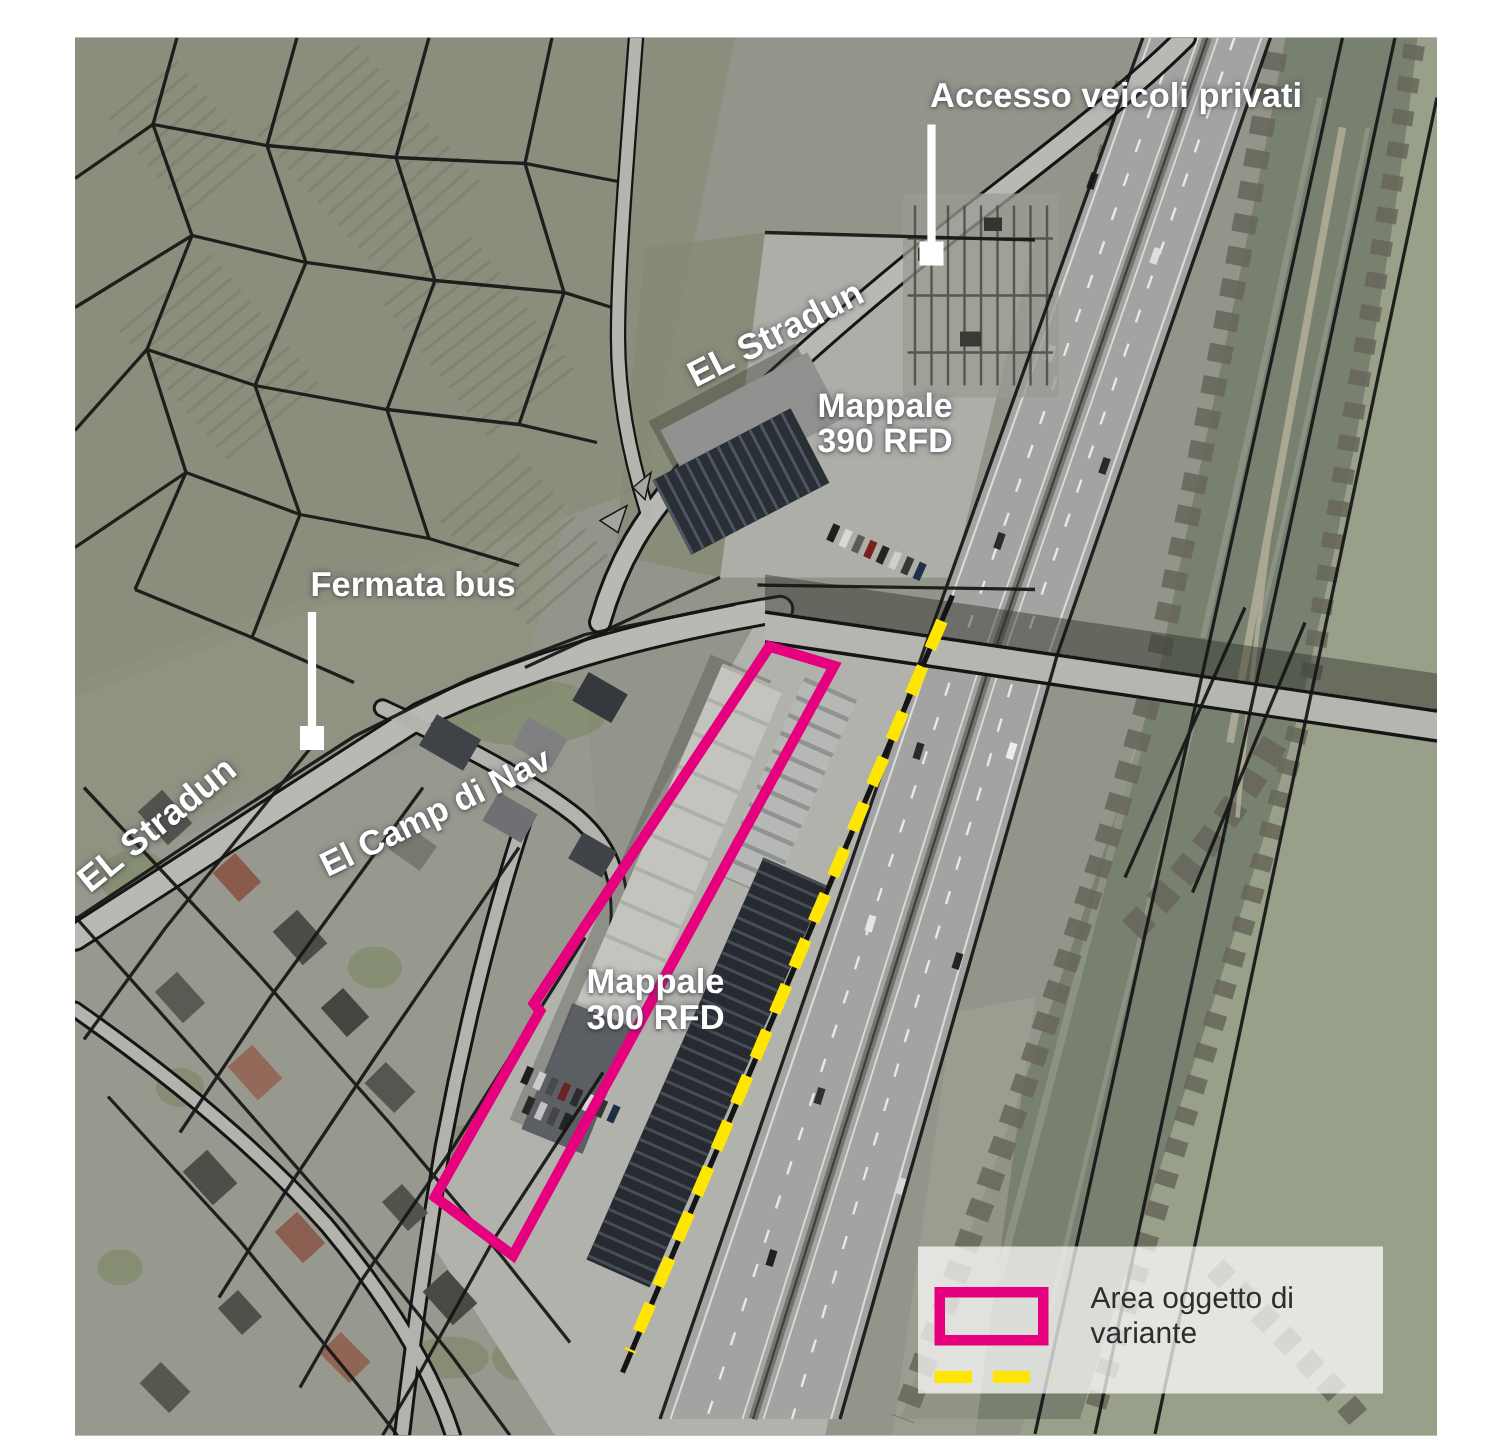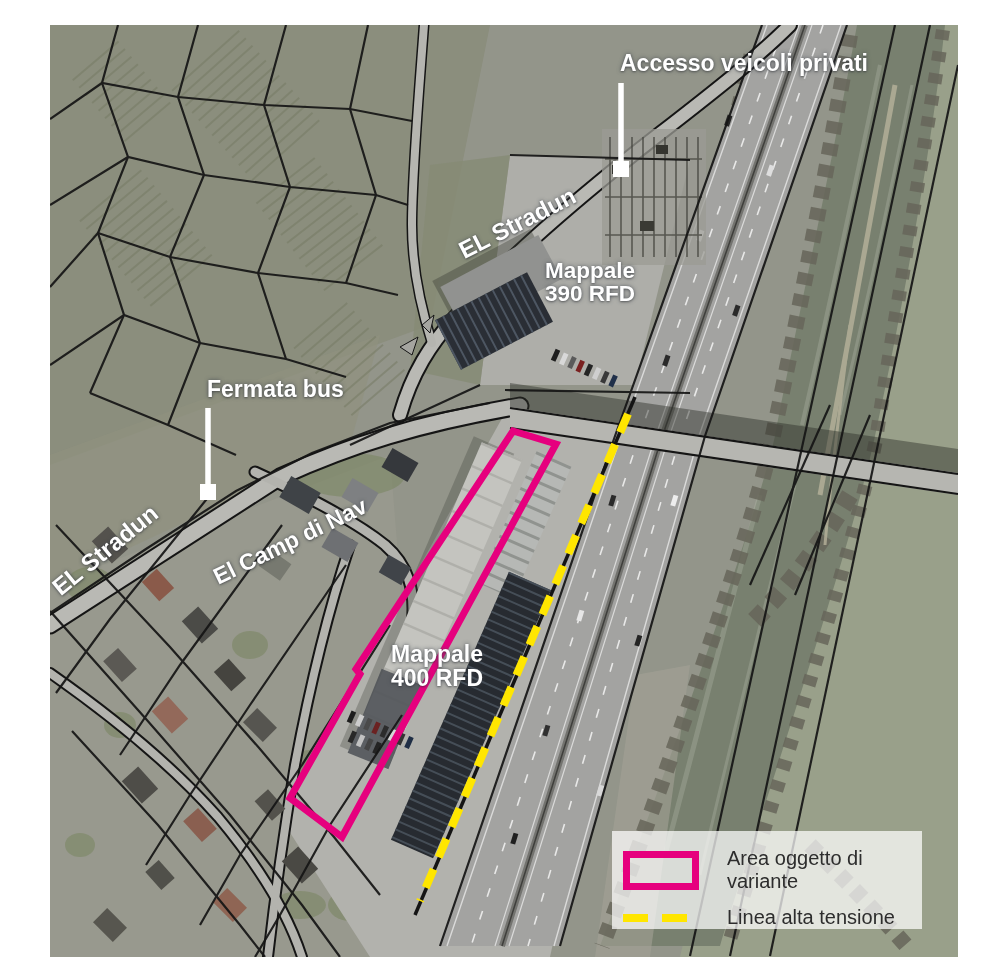--- a/index.html
+++ b/index.html
@@ -263,38 +263,37 @@
 
     <div class="maplabel" style="left:157px;top:352px;">Fermata bus</div>
 
     <div class="maplabel center" style="left:495px;top:234px;width:102px;line-height:23px;font-size:22.5px;">
       <div>Mappale</div>
       <div>390 RFD</div>
     </div>
 
     <div class="maplabel center" style="left:341px;top:617px;width:102px;line-height:24px;">
       <div>Mappale</div>
-      <div>400 RFD</div>
+      <div>300 RFD</div>
     </div>
 
     <div class="maplabel rot" style="left:404px;top:188px;width:120px;text-align:center;transform:rotate(-27deg);font-size:24px;">EL Stradun</div>
 
     <div class="maplabel rot" style="left:-8px;top:515px;width:122px;text-align:center;transform:rotate(-39deg);font-size:24px;">EL Stradun</div>
 
     <div class="maplabel rot" style="left:154px;top:504px;width:172px;text-align:center;transform:rotate(-26deg);">El Camp di Nav</div>
 
     <div class="legend">
       <div class="legend-row">
         <span class="swatch-wrap">
           <span class="swatch-rect"></span>
         </span>
         <span class="legend-label">Area oggetto di variante</span>
       </div>
       <div class="legend-row">
         <span class="swatch-wrap">
           <span class="swatch-dash"></span>
         </span>
-        <span class="legend-label">Linea alta tensione</span>
       </div>
     </div>
 
   </div>
 </div>
 
 </body></html>

